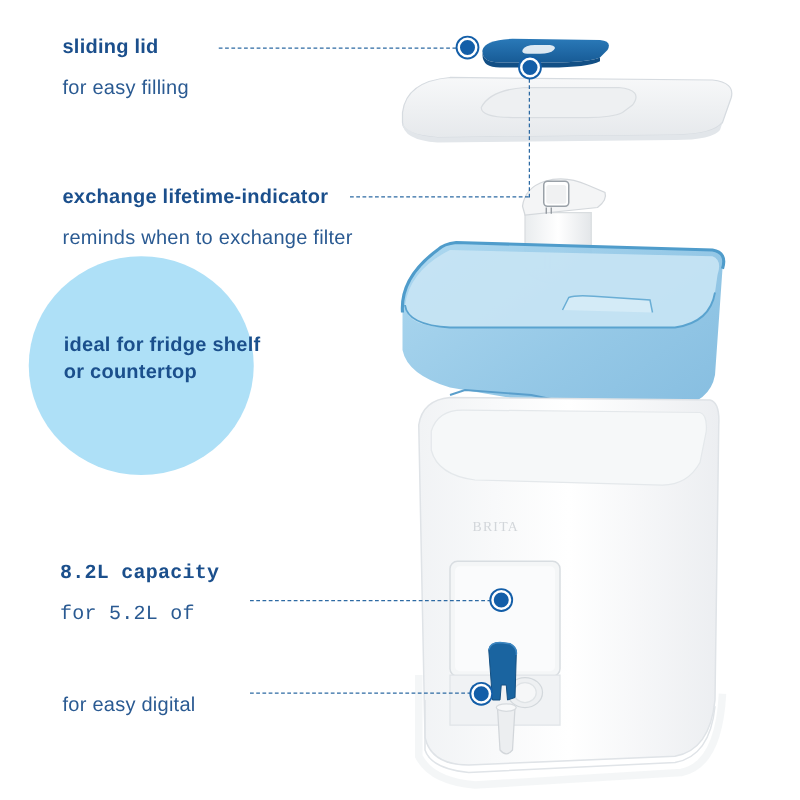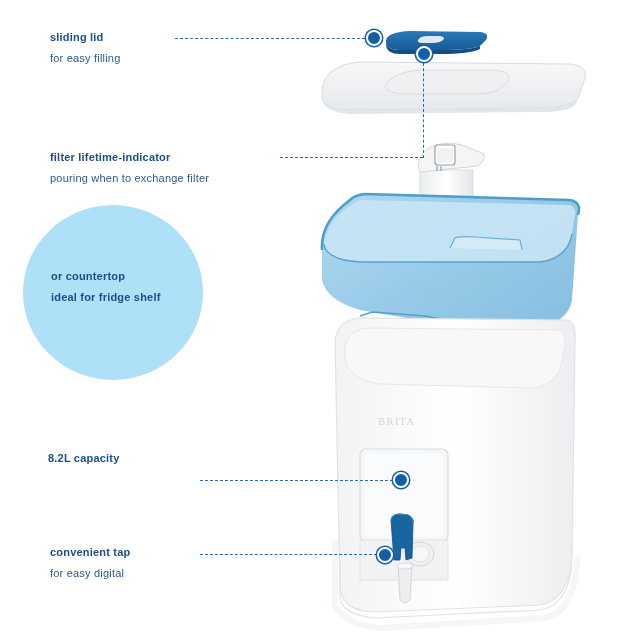--- a/index.html
+++ b/index.html
@@ -5,23 +5,23 @@
     * { box-sizing: border-box; margin: 0; padding: 0; }
     html, body { width: 640px; height: 640px; background: #ffffff; overflow: hidden; }
     body { position: relative; font-family: "Liberation Sans", "DejaVu Sans", sans-serif; color: #1d4f8a; }
     .stage { position: absolute; left: 0; top: 0; width: 640px; height: 640px; }
 
     .bubble {
       position: absolute; left: 23px; top: 205px; width: 180px; height: 175px;
       border-radius: 50%; background: #aee0f7;
     }
 
-    .label { position: absolute; line-height: 21px; font-size: 11px; letter-spacing: 0.2px; }
+    .label { position: absolute; line-height: 21px; font-size: 16px; letter-spacing: 0.2px; }
     .label .title { font-weight: bold; color: #1b4f8c; display: block; }
-    .label .sub { color: #2a5a92; display: block; }
+    .label .sub { color: #2a5a92; display: block; margin-top: 12px; }
 
     .dash { position: absolute; height: 0; border-top: 1.5px dashed #2d6aa3; }
     .vdash { position: absolute; width: 0; border-left: 1.5px dashed #2d6aa3; }
     .dot {
       position: absolute; width: 16px; height: 16px; border-radius: 50%;
       background: #135ea8; border: 2px solid #ffffff;
       box-shadow: 0 0 0 1.5px #135ea8;
     }
 
     svg { position: absolute; left: 0; top: 0; }
@@ -129,31 +129,31 @@
   <div class="dot" style="left:416px; top:46px;"></div>
   <div class="dot" style="left:393px; top:472px;"></div>
   <div class="dot" style="left:377px; top:547px;"></div>
 
   <div class="label" style="left:50px; top:27px;">
     <span class="title">sliding lid</span>
     <span class="sub">for easy filling</span>
   </div>
 
   <div class="label" style="left:50px; top:147px;">
-    <span class="title">filter lifetime-indicator</span>
-    <span class="sub">pouring when to exchange filter</span>
+    <span class="title">exchange lifetime-indicator</span>
+    <span class="sub">reminds when to exchange filter</span>
   </div>
 
   <div class="label" style="left:51px; top:266px;">
+    <span class="title">ideal for fridge shelf</span>
     <span class="title">or countertop</span>
-    <span class="title">ideal for fridge shelf</span>
   </div>
 
-  <div class="label" style="left:48px; top:448px;">
+  <div class="label" style="left:48px; top:448px;font-family:Liberation Mono, monospace;">
     <span class="title">8.2L capacity</span>
+    <span class="sub">for 5.2L of</span>
   </div>
 
   <div class="label" style="left:50px; top:542px;">
-    <span class="title">convenient tap</span>
     <span class="sub">for easy digital</span>
   </div>
 
 </div>
 
 </body></html>

